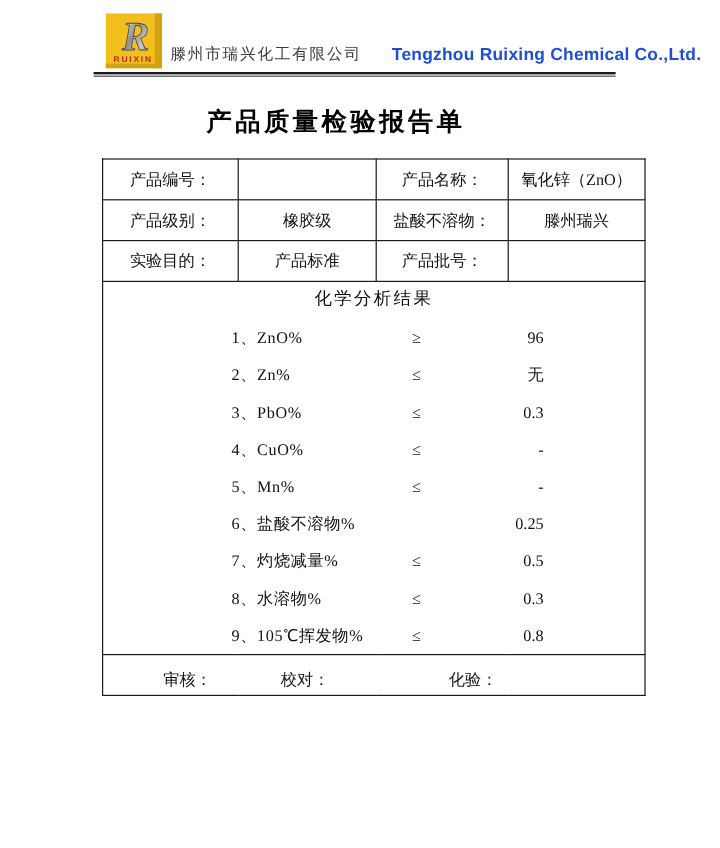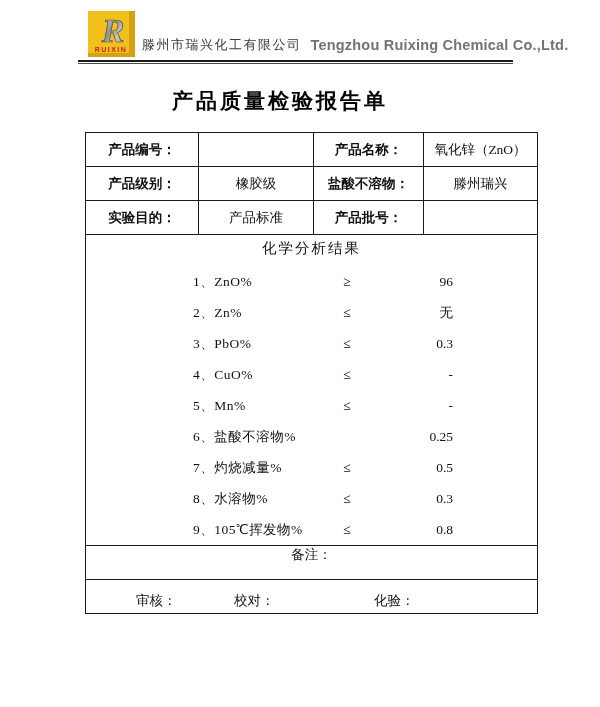--- a/index.html
+++ b/index.html
@@ -5,46 +5,46 @@
   html,body{margin:0;padding:0;}
   body{
     width:600px;height:707px;background:#ffffff;position:relative;
     font-family:"Liberation Sans", sans-serif;color:#111;
     -webkit-font-smoothing:antialiased;
   }
   .header-area{
     position:absolute;top:11px;left:88px;display:flex;align-items:flex-end;
   }
   .logo{width:47px;height:46px;position:relative;flex:0 0 auto;}
-  .header-text{display:flex;align-items:center;margin-left:7px;padding-bottom:3px;}
+  .header-text{display:flex;align-items:flex-end;margin-left:7px;padding-bottom:3px;}
   .company-cn{
     font-family:"Liberation Serif", serif;font-size:13px;color:#3a3a3a;
     letter-spacing:1.5px;white-space:nowrap;
   }
   .company-en{
     font-family:"Liberation Sans", sans-serif;font-weight:bold;font-size:14.5px;
-    color:#737373;margin-left:9px;letter-spacing:0.2px;white-space:nowrap;
+    color:#1d4ed8;margin-left:25px;letter-spacing:0.2px;white-space:nowrap;
   }
   .header-rule{
     position:absolute;top:60px;left:78px;width:435px;height:1px;
     border-top:2px solid #1b1b1b;border-bottom:1px solid #4a4a4a;
   }
   .page-title{
     position:absolute;top:87px;left:0;width:560px;text-align:center;
     font-size:21px;font-weight:bold;letter-spacing:3px;color:#000;
   }
   table.main{
     position:absolute;left:85px;top:132px;width:452px;
     border-collapse:collapse;table-layout:fixed;
   }
   table.main td{
     border:1.5px solid #1a1a1a;padding:0;font-size:13.5px;text-align:center;
     height:33px;overflow:hidden;
   }
-  td.lbl{font-weight:bold;font-family:"Liberation Sans", sans-serif;}
+  td.lbl{font-weight:normal;font-family:"Liberation Sans", sans-serif;}
   td.val{font-family:"Liberation Serif", serif;font-weight:normal;}
   td.analysis-cell{vertical-align:top;text-align:left;height:311px;padding-top:9px;}
   .sec-title{
     text-align:center;font-family:"Liberation Serif", serif;font-size:14.5px;
     margin:4px 0 8px 0;letter-spacing:2px;
   }
   .arow{
     display:flex;align-items:center;height:31px;
     font-family:"Liberation Serif", serif;font-size:13.5px;
   }
@@ -175,25 +175,20 @@
           </div>
       <div class="arow">
             <span class="sp"></span>
             <span class="nm">9、105℃挥发物%</span>
             <span class="sym">≤</span>
             <span class="vl">0.8</span>
           </div>
     </td>
   </tr>
   <tr>
-    <td class="remarks-cell" colspan="4">
-      <span>备注：</span>
-    </td>
-  </tr>
-  <tr>
     <td class="sign-cell" colspan="4">
       <span class="sign-label sign-review">审核：</span>
       <span class="sign-label sign-proofread">校对：</span>
       <span class="sign-label sign-test">化验：</span>
     </td>
   </tr>
   </tbody>
 </table>
 
 </body></html>

